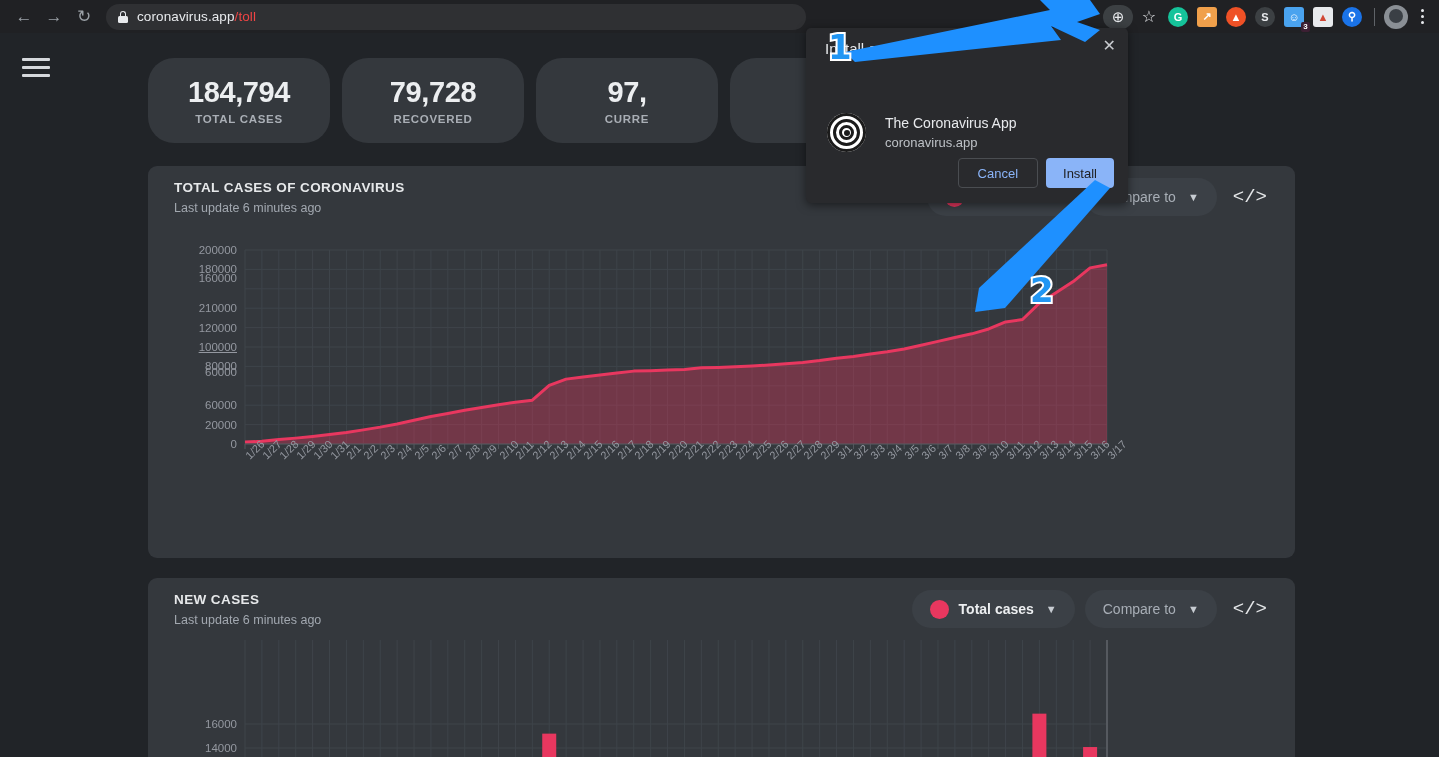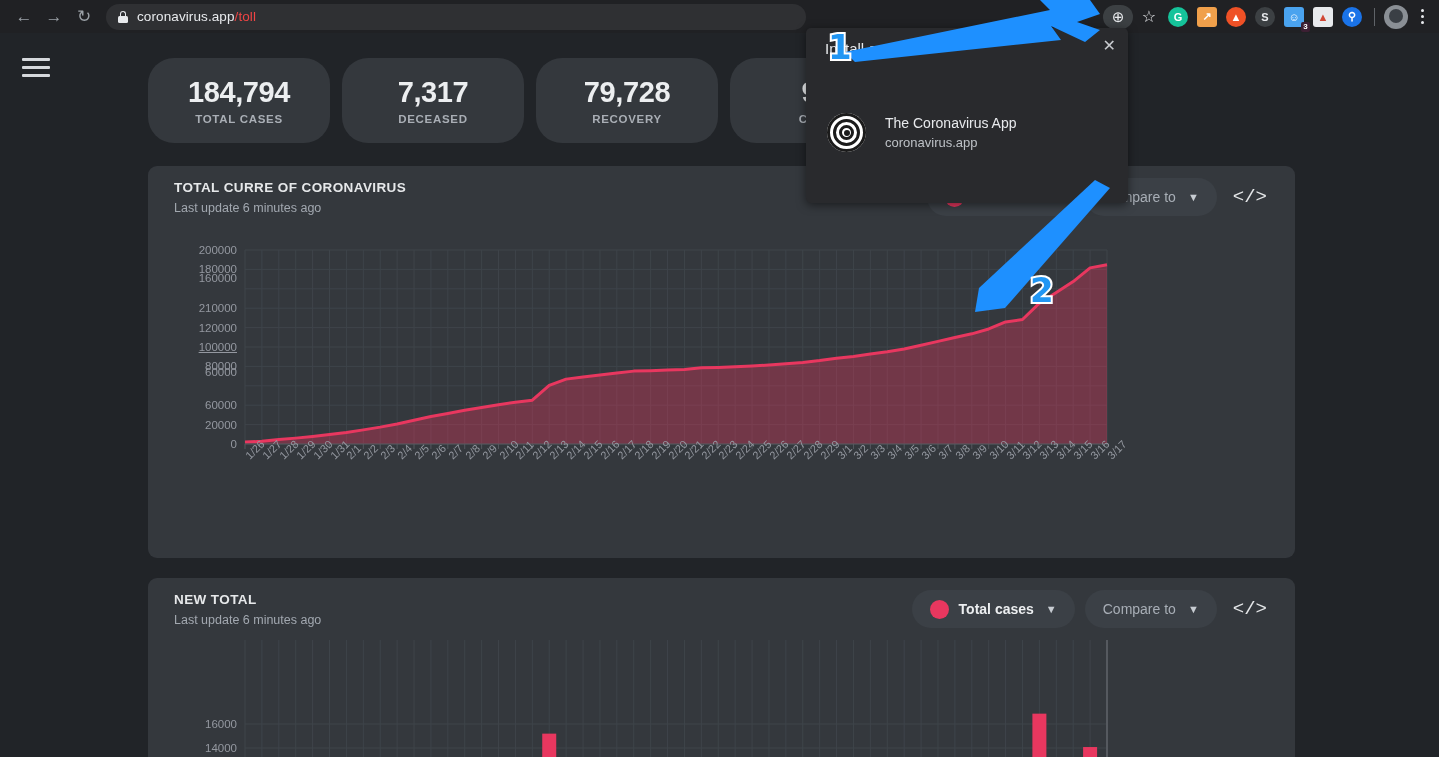--- a/index.html
+++ b/index.html
@@ -187,40 +187,36 @@
         <i></i>
         <i></i>
       </div>
 
     <div class="cards">
       <div class="card">
         <div class="val">184,794</div>
         <div class="lbl">TOTAL CASES</div>
       </div>
       <div class="card">
-        <div class="val">7,317</div>
-        <div class="lbl">DECEASED</div>
-      </div>
-      <div class="card">
         <div class="val">79,728</div>
-        <div class="lbl">RECOVERY</div>
+        <div class="lbl">RECOVERED</div>
       </div>
       <div class="card">
         <div class="val">97,</div>
         <div class="lbl">CURRE</div>
       </div>
       <div class="card">
         <div class="val"></div>
         <div class="lbl"></div>
       </div>
     </div>
 
     <div class="panel panel-1">
       <div class="panel-head">
-        <div class="panel-title">TOTAL CURRE OF CORONAVIRUS</div>
+        <div class="panel-title">TOTAL CASES OF CORONAVIRUS</div>
         <div class="panel-sub">Last update 6 minutes ago</div>
         <div class="panel-controls">
           <div class="pill series">
             <span class="dot"></span>
             <span>Total cas</span>
             <span class="chev">▼</span>
           </div>
           <div class="pill compare">
             <span>Compare to</span>
             <span class="chev">▼</span>
@@ -410,21 +406,21 @@
           <div class="xlab" style="left: 889.392px; top: 225px;">3/13</div>
           <div class="xlab" style="left: 906.294px; top: 225px;">3/14</div>
           <div class="xlab" style="left: 923.196px; top: 225px;">3/15</div>
           <div class="xlab" style="left: 940.098px; top: 225px;">3/16</div>
           <div class="xlab" style="left: 957px; top: 225px;">3/17</div>
         </div>
     </div>
 
     <div class="panel panel-2">
       <div class="panel-head">
-        <div class="panel-title">NEW TOTAL</div>
+        <div class="panel-title">NEW CASES</div>
         <div class="panel-sub">Last update 6 minutes ago</div>
         <div class="panel-controls">
           <div class="pill series">
             <span class="dot"></span>
             <span>Total cases</span>
             <span class="chev">▼</span>
           </div>
           <div class="pill compare">
             <span>Compare to</span>
             <span class="chev">▼</span>
@@ -553,20 +549,24 @@
     <div class="dlg-title">Install app?</div>
     <div class="dlg-close">✕</div>
     <div class="dlg-icon">
       <i class="ring" style="left:0px;  top:0px;  width:39px; height:39px;"></i>
       <i class="ring" style="left:6px;  top:6px;  width:27px; height:27px;"></i>
       <i class="ring" style="left:12px; top:12px; width:15px; height:15px;"></i>
       <i class="ring" style="left:16.5px; top:16.5px; width:6px; height:6px; border-width:3px;"></i>
     </div>
     <div class="dlg-app">The Coronavirus App</div>
     <div class="dlg-origin">coronavirus.app</div>
+    <div class="dlg-btns">
+      <button class="btn-cancel">Cancel</button>
+      <button class="btn-install">Install</button>
+    </div>
   </div>
 
   <svg class="anno" style="left:845px; top:0px; width:260px; height:70px;" viewBox="0 0 260 70">
     <polygon points="245,0 255,14 232,22 255,30 240,42 206,26 216,40 10,62 0,52 205,10 195,0" fill="#1e90ff"></polygon>
   </svg>
   <svg class="anno" style="left:965px; top:180px; width:150px; height:135px;" viewBox="0 0 150 135">
     <polygon points="130,0 145,8 40,128 10,132 14,108" fill="#1e90ff"></polygon>
   </svg>
 
   <div class="anno-num" style="left:828px; top:27px;">

